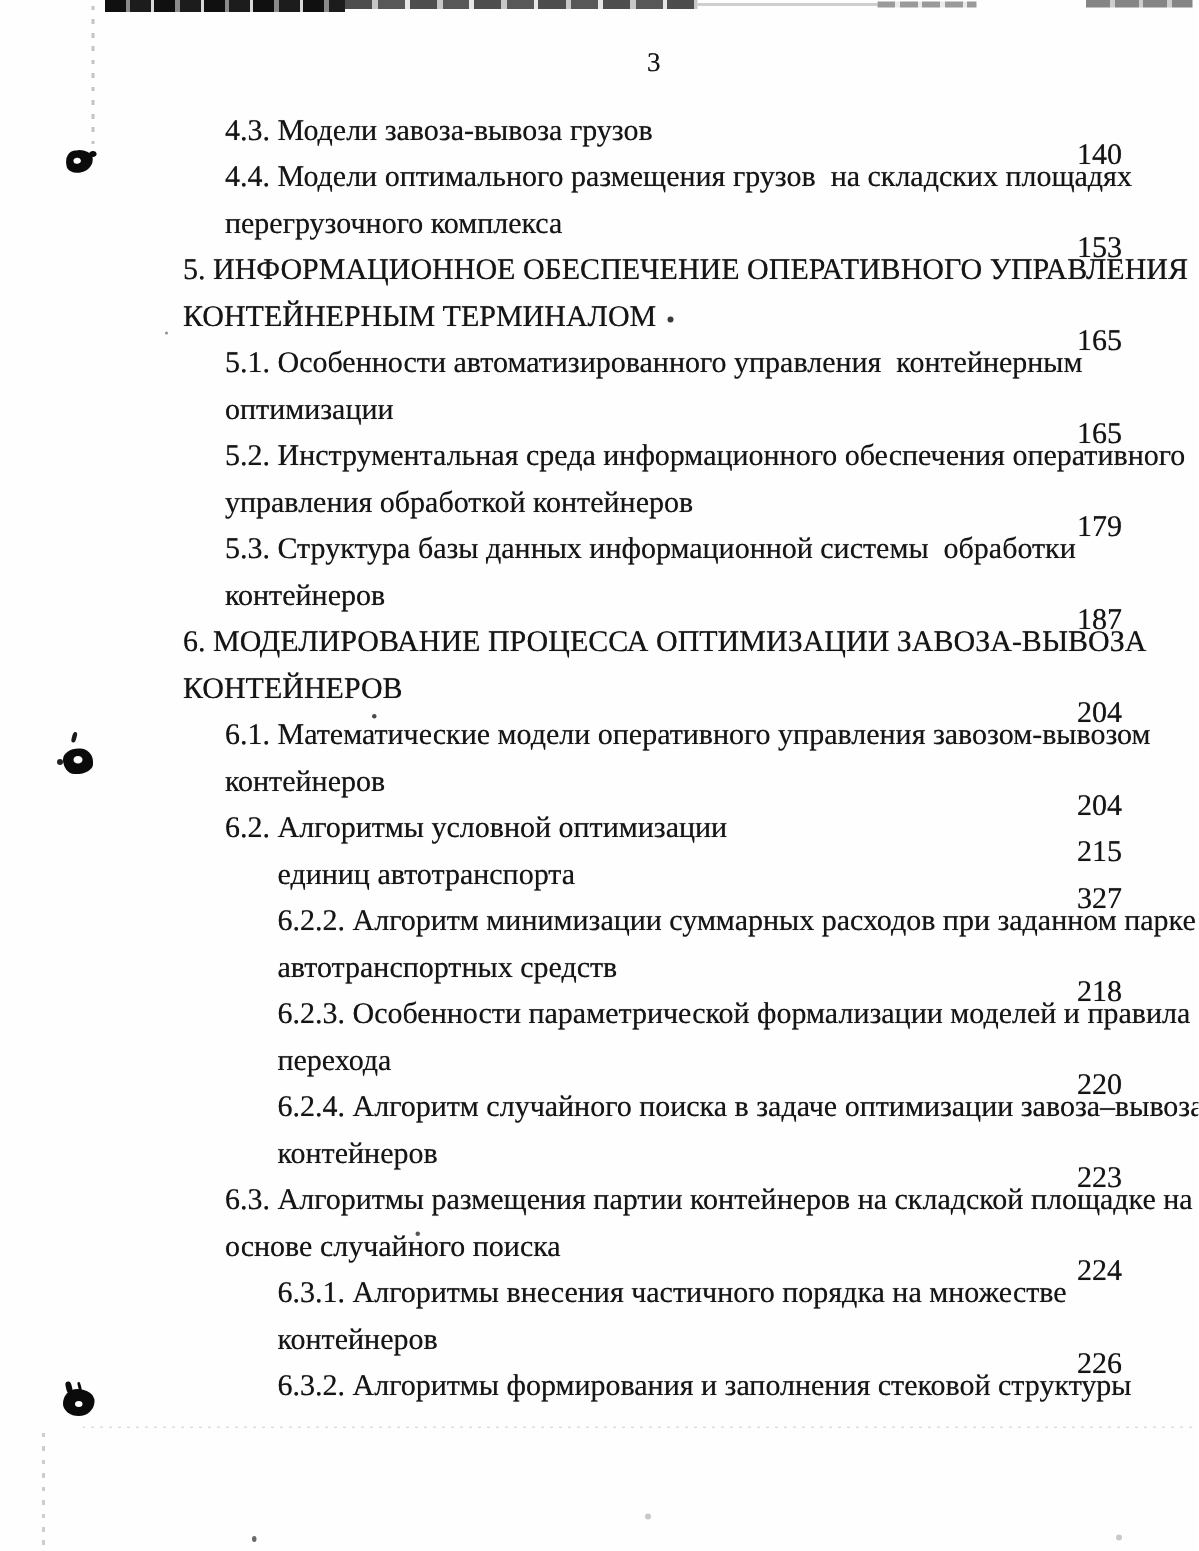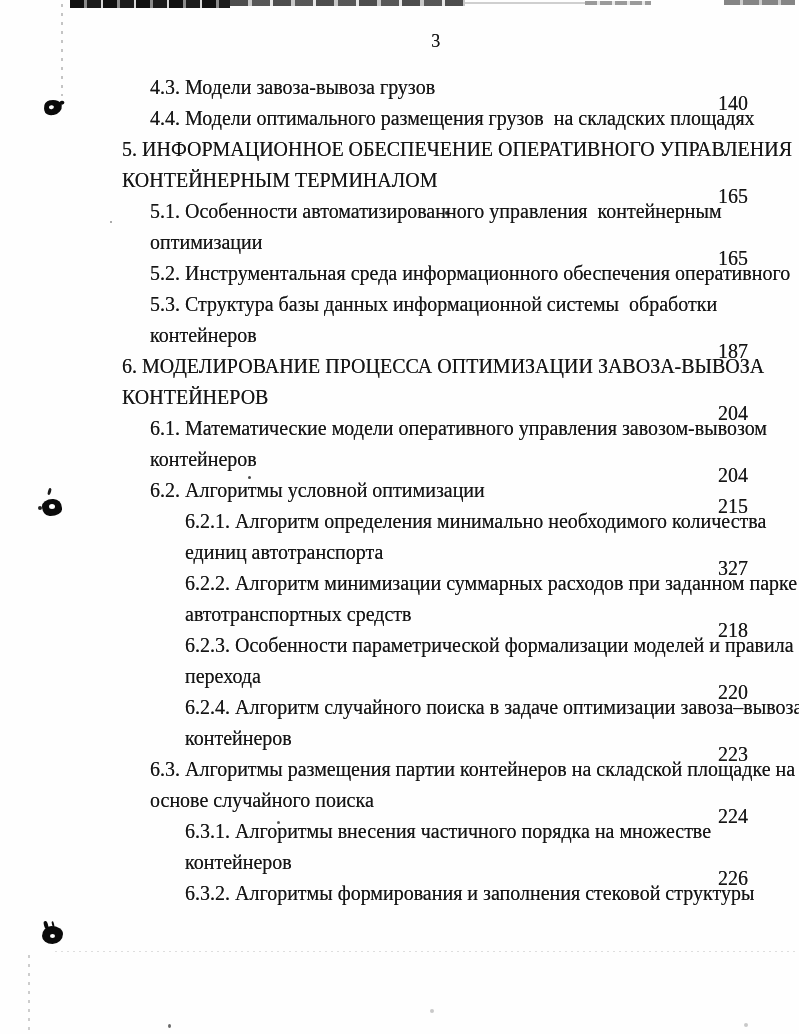--- a/index.html
+++ b/index.html
@@ -99,20 +99,24 @@
 
   <div class="toc">
       <div class="row lvl2">
       <span class="txt">4.3. Модели завоза-вывоза грузов</span>
       <span class="pg">140</span>
     </div>
       <div class="row lvl2">
       <span class="txt">4.4. Модели оптимального размещения грузов  на складских площадях</span>
       <span class="pg"></span>
     </div>
+      <div class="row lvl2">
+      <span class="txt">перегрузочного комплекса</span>
+      <span class="pg">153</span>
+    </div>
       <div class="row lvl1">
       <span class="txt">5. ИНФОРМАЦИОННОЕ ОБЕСПЕЧЕНИЕ ОПЕРАТИВНОГО УПРАВЛЕНИЯ</span>
       <span class="pg"></span>
     </div>
       <div class="row lvl1">
       <span class="txt">КОНТЕЙНЕРНЫМ ТЕРМИНАЛОМ</span>
       <span class="pg">165</span>
     </div>
       <div class="row lvl2">
       <span class="txt">5.1. Особенности автоматизированного управления  контейнерным</span>
@@ -120,20 +124,24 @@
     </div>
       <div class="row lvl2">
       <span class="txt">оптимизации</span>
       <span class="pg">165</span>
     </div>
       <div class="row lvl2">
       <span class="txt">5.2. Инструментальная среда информационного обеспечения оперативного</span>
       <span class="pg"></span>
     </div>
       <div class="row lvl2">
+      <span class="txt">управления обработкой контейнеров</span>
+      <span class="pg">179</span>
+    </div>
+      <div class="row lvl2">
       <span class="txt">5.3. Структура базы данных информационной системы  обработки</span>
       <span class="pg"></span>
     </div>
       <div class="row lvl2">
       <span class="txt">контейнеров</span>
       <span class="pg">187</span>
     </div>
       <div class="row lvl1">
       <span class="txt">6. МОДЕЛИРОВАНИЕ ПРОЦЕССА ОПТИМИЗАЦИИ ЗАВОЗА-ВЫВОЗА</span>
       <span class="pg"></span>
@@ -148,24 +156,20 @@
     </div>
       <div class="row lvl2">
       <span class="txt">контейнеров</span>
       <span class="pg">204</span>
     </div>
       <div class="row lvl2">
       <span class="txt">6.2. Алгоритмы условной оптимизации</span>
       <span class="pg">215</span>
     </div>
       <div class="row lvl3">
-      <span class="txt">6.2.1. Алгоритм определения минимально необходимого количества</span>
-      <span class="pg"></span>
-    </div>
-      <div class="row lvl3">
       <span class="txt">единиц автотранспорта</span>
       <span class="pg">327</span>
     </div>
       <div class="row lvl3">
       <span class="txt">6.2.2. Алгоритм минимизации суммарных расходов при заданном парке</span>
       <span class="pg"></span>
     </div>
       <div class="row lvl3">
       <span class="txt">автотранспортных средств</span>
       <span class="pg">218</span>

